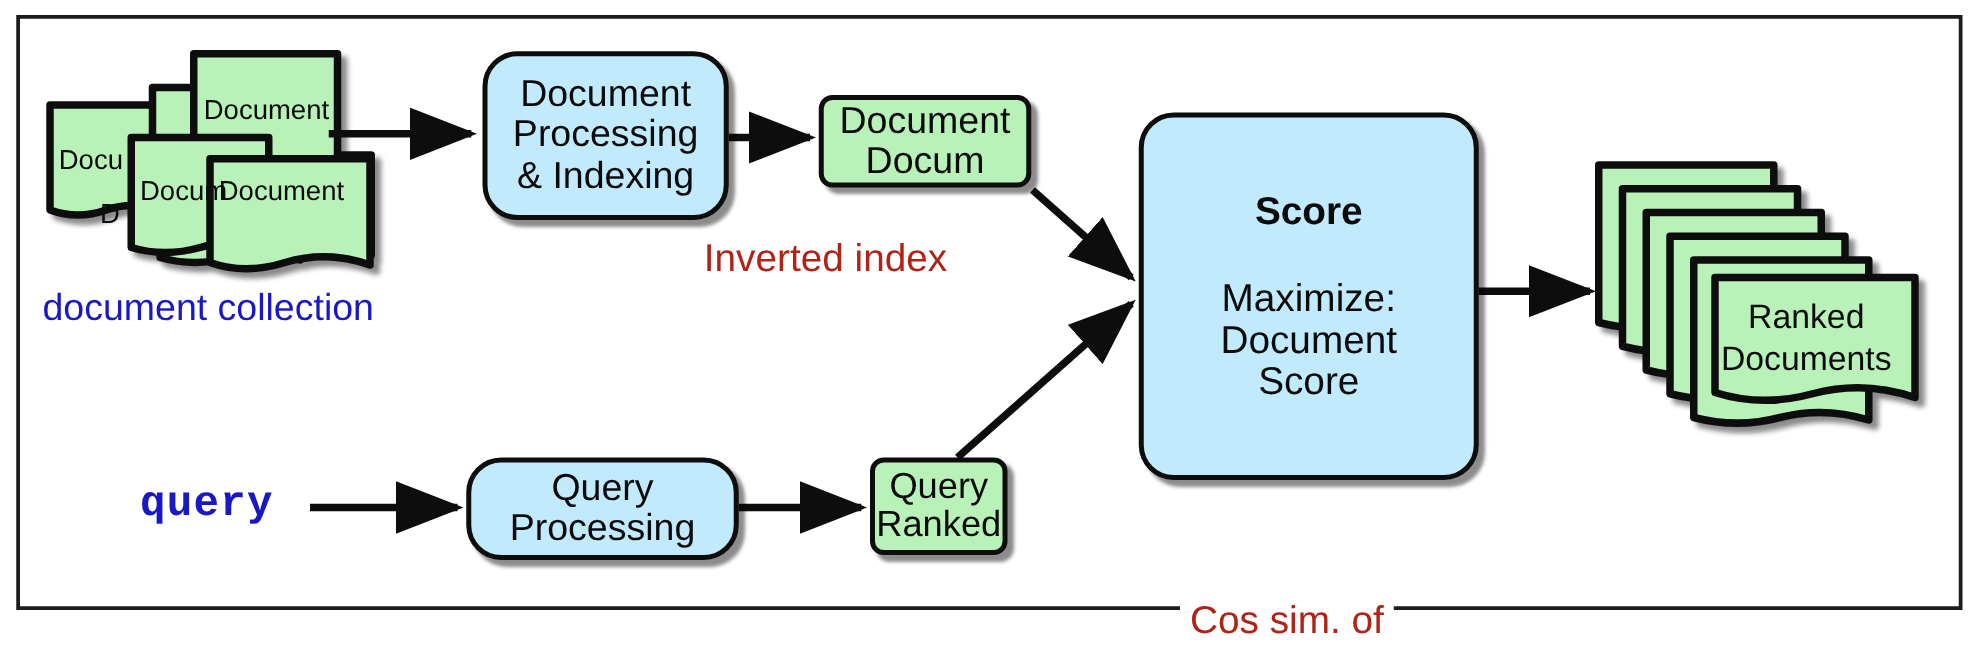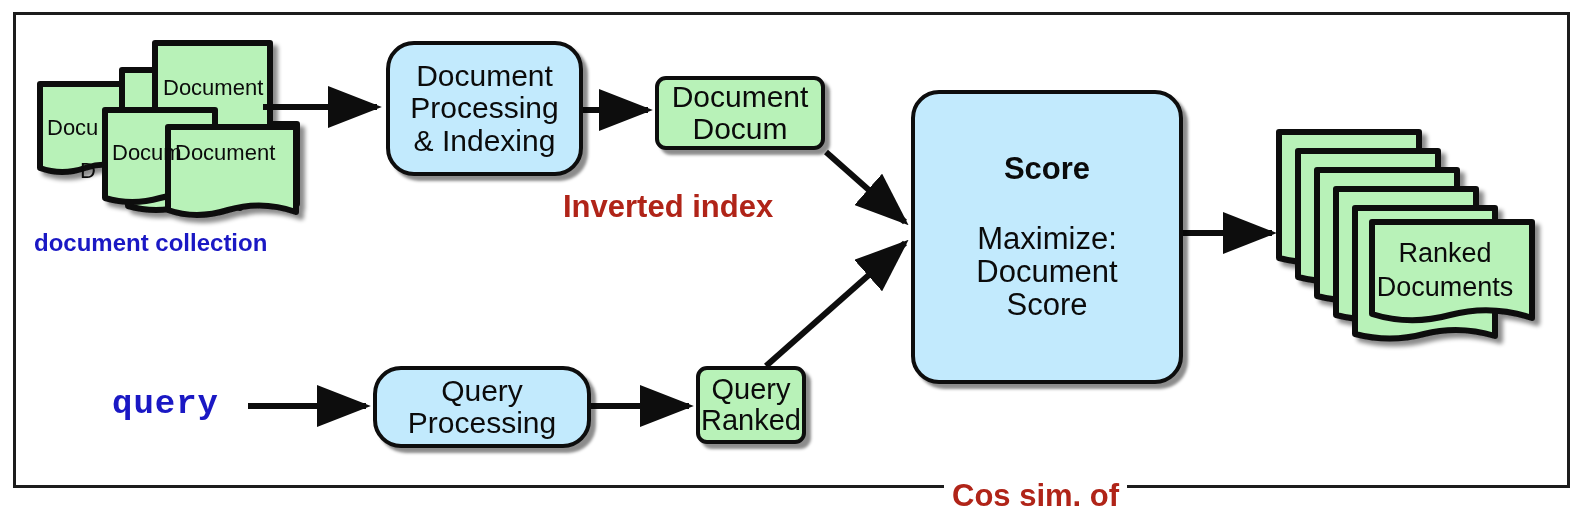--- a/index.html
+++ b/index.html
@@ -75,27 +75,27 @@
     left: 373px; top: 366px; width: 218px; height: 82px;
     font-size: 30px;
   }
   #node-queryvec {
     left: 696px; top: 366px; width: 110px; height: 78px;
     font-size: 29px;
   }
 
   .caption {
     position: absolute;
-    font-weight: bold;
+    font-weight: normal;
     white-space: pre;
     line-height: 1.12;
   }
   #cap-collection {
     left: 34px; top: 230px;
-    font-size: 24px;
+    font-size: 30px;
     color: #1a18c4;
   }
   #cap-query {
     left: 112px; top: 385px;
     font-size: 34px;
     font-family: "Liberation Mono", "DejaVu Sans Mono", monospace;
     font-weight: bold;
     color: #1a18c4;
     letter-spacing: 1px;
   }

